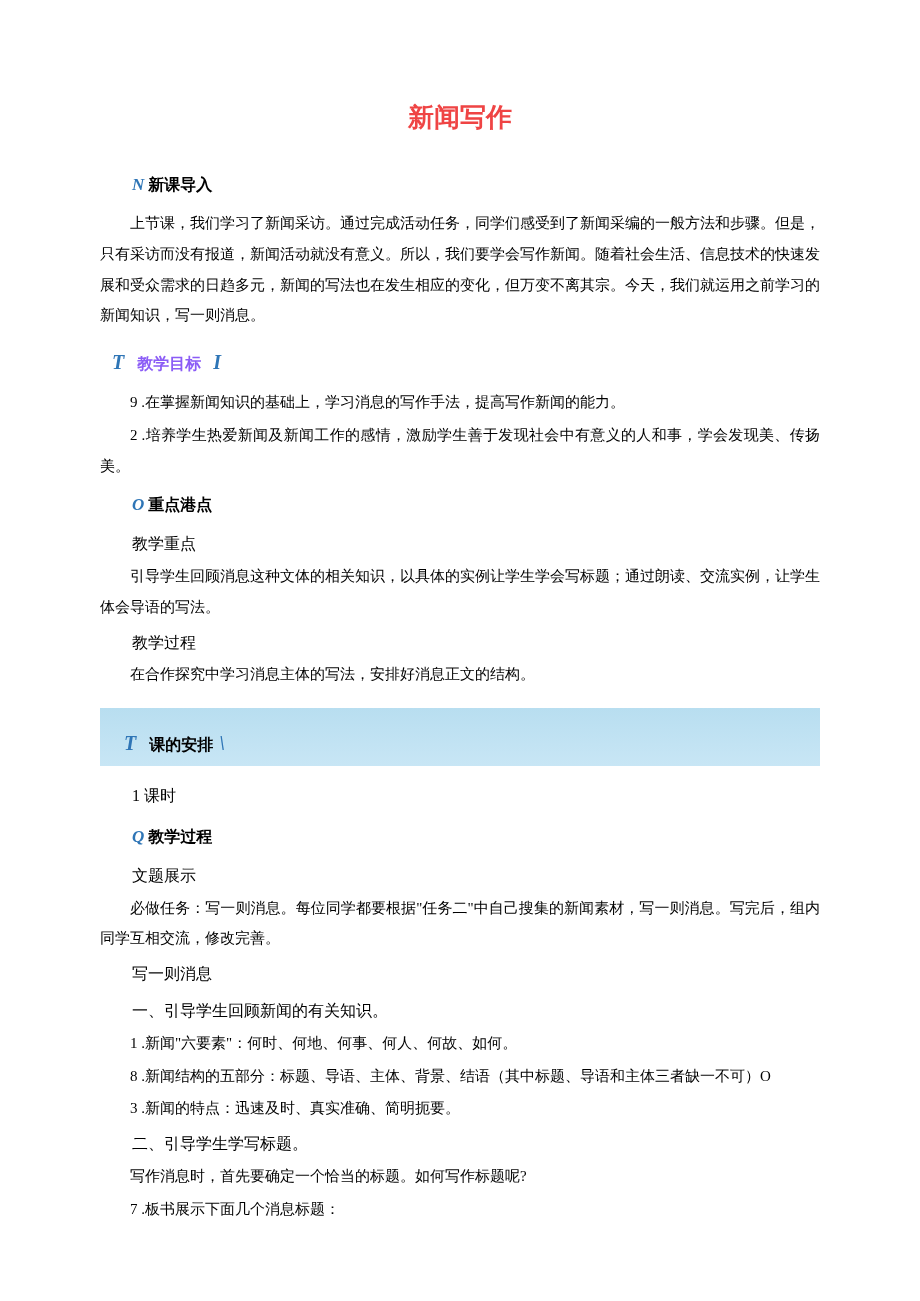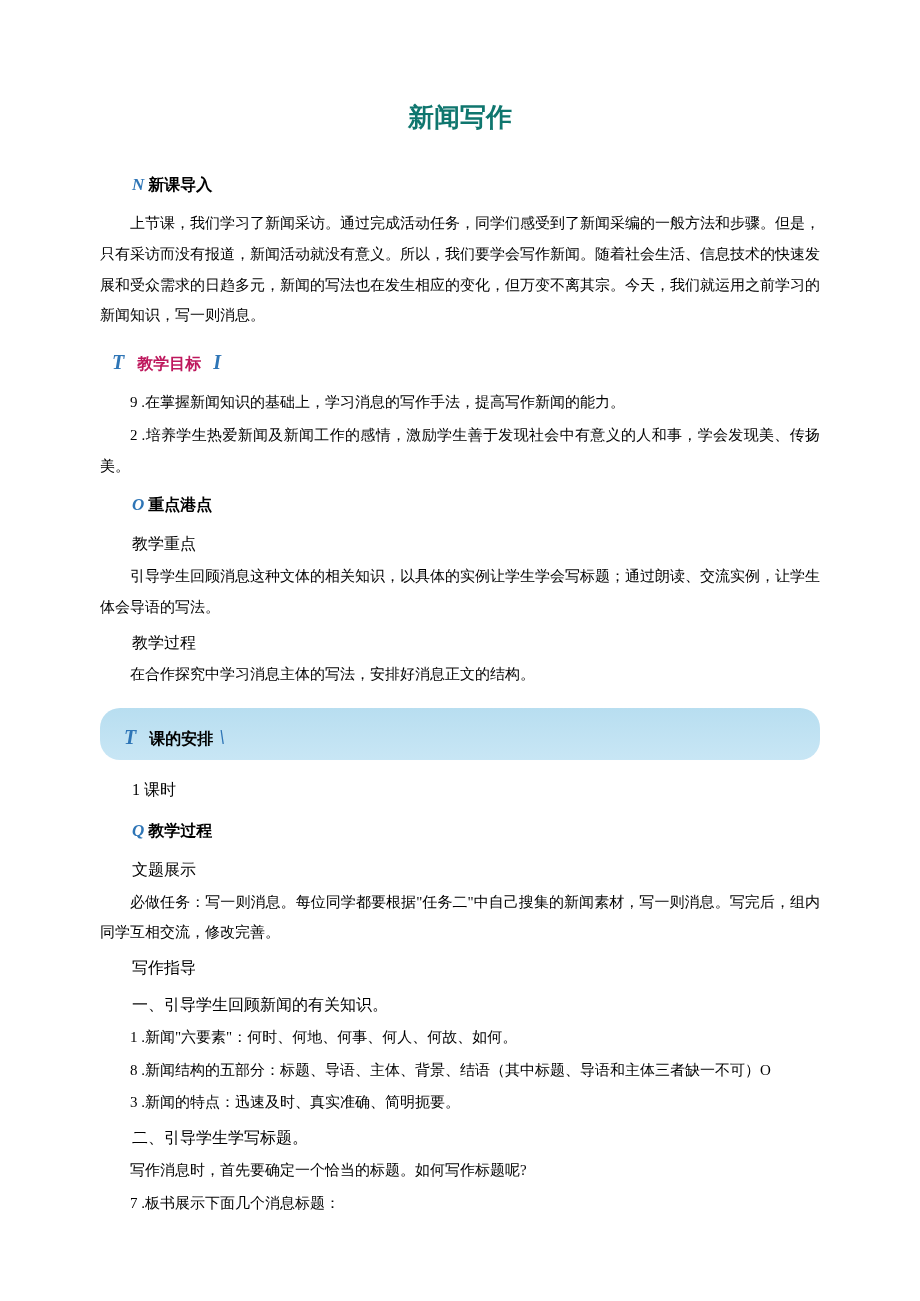--- a/index.html
+++ b/index.html
@@ -9,21 +9,21 @@
     }
     body {
       width: 920px;
       background: #ffffff;
       font-family: "SimSun", "宋体", serif;
       color: #000;
       padding: 100px 100px 60px 100px;
     }
     .title {
       text-align: center;
-      color: #0f766e;
+      color: #ef4444;
       font-size: 26px;
       font-weight: bold;
       margin-bottom: 40px;
       font-family: "SimHei", "黑体", sans-serif;
     }
     .section-heading {
       font-size: 16px;
       font-weight: bold;
       font-family: "SimHei", "黑体", sans-serif;
       margin: 14px 0 12px 0;
@@ -41,38 +41,37 @@
     .target-heading {
       font-size: 20px;
       font-weight: bold;
       font-family: "Times New Roman", serif;
       color: #2e75b6;
       font-style: italic;
       margin: 20px 0 12px 12px;
       letter-spacing: 1px;
     }
     .target-heading .label {
-      color: #be185d;
+      color: #8b5cf6;
       font-family: "SimHei", "黑体", sans-serif;
       font-style: normal;
       font-size: 16px;
       margin: 0 6px;
       letter-spacing: 0;
     }
     .schedule-heading {
       background: linear-gradient(to bottom, #b8def0, #c8e6f5);
-      padding: 18px 16px 10px 24px;
+      padding: 24px 16px 10px 24px;
       font-size: 20px;
       font-weight: bold;
       font-family: "Times New Roman", serif;
       color: #2e75b6;
       font-style: italic;
       margin: 18px 0 14px 0;
       letter-spacing: 1px;
-      border-radius: 20px;
     }
     .schedule-heading .label {
       color: #000;
       font-family: "SimHei", "黑体", sans-serif;
       font-style: normal;
       font-size: 16px;
       margin-left: 6px;
       letter-spacing: 0;
     }
     .para {
@@ -127,20 +126,20 @@
   <span class="label">课的安排</span>
   <span>\</span>
 </div>
 <div class="sub-title">1 课时</div>
 
 <div class="section-heading section-heading-indent">
   <span class="prefix">Q</span><span>教学过程</span>
 </div>
 <div class="sub-title">文题展示</div>
 <div class="para">必做任务：写一则消息。每位同学都要根据"任务二"中自己搜集的新闻素材，写一则消息。写完后，组内同学互相交流，修改完善。</div>
-<div class="sub-title">写作指导</div>
+<div class="sub-title">写一则消息</div>
 <div class="sub-title">一、引导学生回顾新闻的有关知识。</div>
 <div class="list-item">1 .新闻"六要素"：何时、何地、何事、何人、何故、如何。</div>
 <div class="list-item">8 .新闻结构的五部分：标题、导语、主体、背景、结语（其中标题、导语和主体三者缺一不可）O</div>
 <div class="list-item">3 .新闻的特点：迅速及时、真实准确、简明扼要。</div>
 <div class="sub-title">二、引导学生学写标题。</div>
 <div class="para">写作消息时，首先要确定一个恰当的标题。如何写作标题呢?</div>
 <div class="list-item">7 .板书展示下面几个消息标题：</div>
 
 </body></html>

